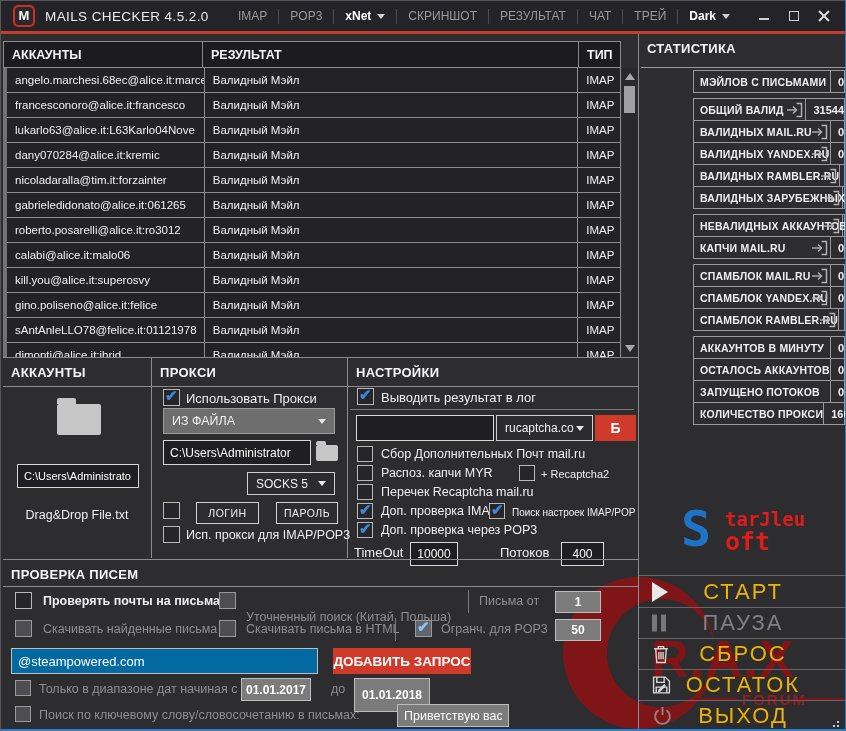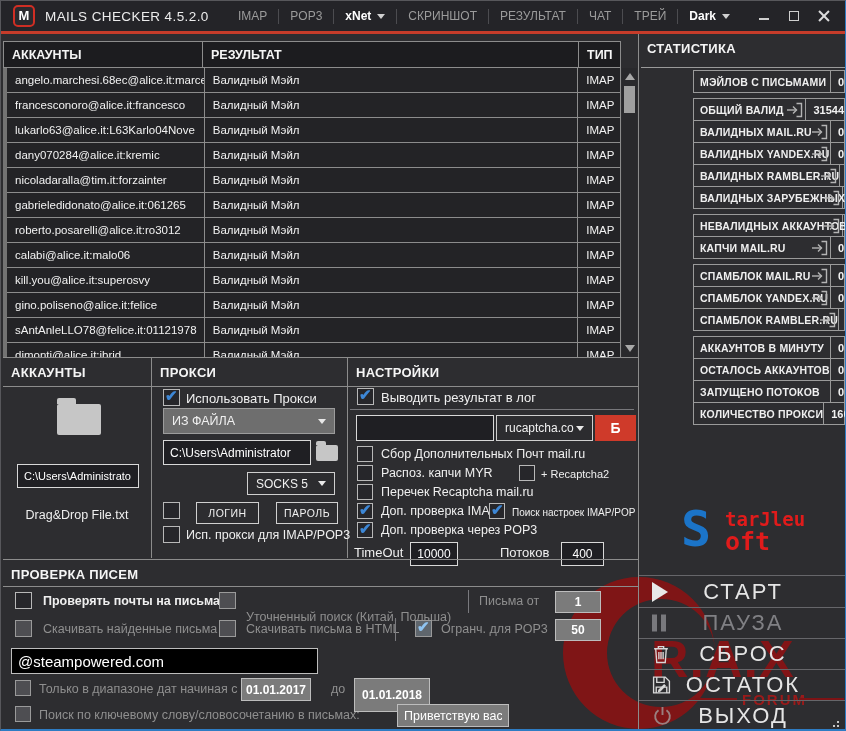--- a/index.html
+++ b/index.html
@@ -130,21 +130,21 @@
            justify-content:center; align-items:flex-start;
            font-family:"DejaVu Sans Mono", monospace; font-weight:bold; }
   .brand-s { font-size:50px; line-height:54px; color:#1b74c8; }
   .brand-col { display:flex; flex-direction:column; margin-left:14px; margin-top:7px; }
   .brand-top { font-size:19px; line-height:20px; color:#e01b1b; }
   .brand-bottom { font-size:25px; line-height:25px; color:#e01b1b; }
 
   .actions { position:absolute; left:0; top:541px; width:100%; border-top:1px solid #66666a; }
   .act-btn { position:relative; height:31px; display:flex; align-items:center; justify-content:center; }
   .act-btn + .act-btn { border-top:1px solid #66666a; }
-  .act-label { font-size:22px; letter-spacing:2px; color:#e5e5e5; }
+  .act-label { font-size:22px; letter-spacing:2px; color:#eab308; }
   .act-btn.disabled .act-label { color:#808084; }
   .act-icon { position:absolute; left:13px; top:50%; transform:translateY(-50%); display:flex; gap:4px; }
   .icon-play { width:0; height:0; border-top:10px solid transparent; border-bottom:10px solid transparent;
                border-left:16px solid #e8e8e8; }
   .icon-pause span { display:block; width:5px; height:17px; background:#78787c; }
   .icon-pause { display:flex; gap:4px; }
 
   .grip { position:absolute; right:6px; bottom:6px; width:2px; height:2px; background:#c8c8c8;
           box-shadow:-4px 4px #c8c8c8, 0 4px #c8c8c8, -8px 8px #c8c8c8, -4px 8px #c8c8c8, 0 8px #c8c8c8; }
 </style>
@@ -414,22 +414,23 @@
     <div class="box cb muted" style="left:216px; top:60px;"></div>
     <div class="box lbl dim" style="left:243px; top:62px;">Скачивать письма в HTML</div>
     <div class="vdiv" style="left:392px; top:58px; height:23px;"></div>
     <div class="box cb checked muted" style="left:412px; top:60px;"></div>
     <div class="box lbl dim" style="left:438px; top:62px;">Огранч. для POP3</div>
     <div class="box" style="left:552px; top:59px; width:46px; height:22px;">
       <input class="gray-inp" value="50" style="">
     </div>
 
     <div class="box" style="left:8px; top:88px; width:307px; height:26px;">
-      <input class="gray-inp left" style="background: #000000; font-size: 15px;" value="@steampowered.com">
-    </div>
+      <input class="gray-inp left" style="background: #0369a1; font-size: 13px;" value="@steampowered.com">
+    </div>
+    <button class="box btn-red" style="left:330px; top:88px; width:138px; height:26px; font-size:13.5px;">ДОБАВИТЬ ЗАПРОС</button>
 
     <div class="box cb sm muted" style="left:12px; top:120px;"></div>
     <div class="box lbl dim" style="left:36px; top:122px;">Только в диапазоне дат начиная с</div>
     <div class="box" style="left:238px; top:118px; width:70px; height:23px;">
       <input class="gray-inp" value="01.01.2017" style="">
     </div>
     <div class="box lbl dim" style="left:328px; top:122px;">до</div>
     <div class="box" style="left:351px; top:118px; width:76px; height:34px;">
       <input class="gray-inp" value="01.01.2018" style="">
     </div>

